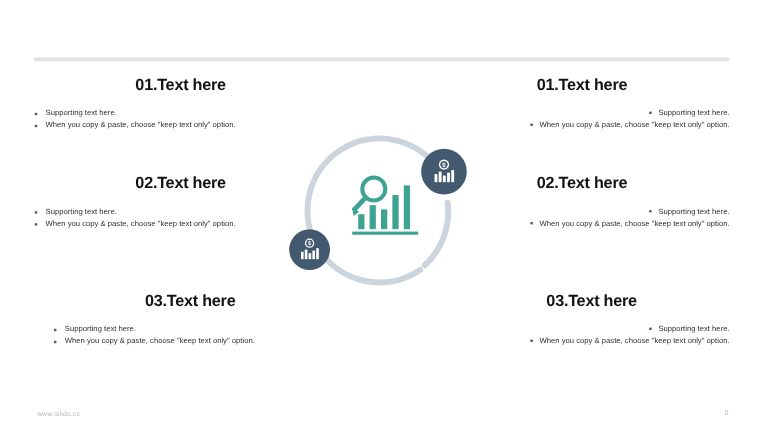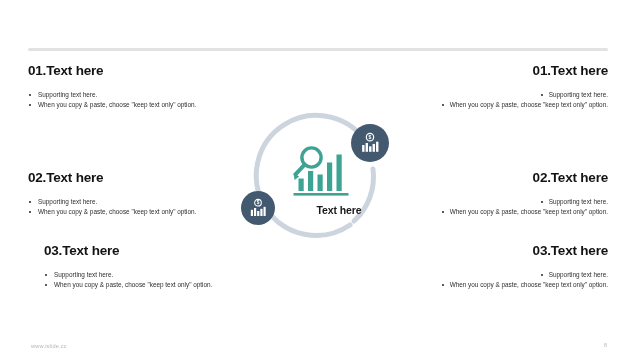--- a/index.html
+++ b/index.html
@@ -16,41 +16,41 @@
     background:#e2e2e2;border-radius:2px;
   }
 
   
   .col{position:absolute;top:56px;width:245px;}
   .col-left{left:28px;text-align:left;}
   .col-right{left:362px;width:246px;text-align:right;}
 
   .heading{
     font-size:13.5px;font-weight:bold;color:#131313;
-    letter-spacing:-0.2px;line-height:1.1;margin:0;
+    letter-spacing:-0.2px;line-height:1.1;margin:0;text-align:center;
   }
   .bullets{list-style:none;margin:0;padding:0;}
   .bullets li{
     font-size:6.4px;color:#2f2f2f;line-height:1.55;
     margin:0;padding:0;white-space:nowrap;
   }
   .col-left .bullets li{padding-left:10px;position:relative;}
   .col-left .bullets li:before{
     content:"";position:absolute;left:1px;top:4.2px;
     width:2px;height:2px;background:#5a5a5a;
   }
   .col-right .bullets li{padding-right:0;position:relative;display:block;}
   .col-right .bullets li .bdot{
     display:inline-block;width:2px;height:2px;background:#5a5a5a;
     vertical-align:middle;margin-right:6px;margin-bottom:1px;
   }
 
   
   .g1{position:absolute;top:8px;left:0;right:0;}
-  .g2{position:absolute;top:90px;left:0;right:0;margin-top:25px;}
+  .g2{position:absolute;top:90px;left:0;right:0;}
   .g3{position:absolute;top:188px;left:16px;right:0;}
   .col-left .g1,.col-left .g2,.col-left .g3{text-align:left;}
   .col-right .g1,.col-right .g2,.col-right .g3{text-align:right;}
   .gap{height:11px;}
 
   
   .center{
     position:absolute;left:243px;top:112px;width:150px;height:142px;
   }
   .ring{position:absolute;left:0;top:0;width:150px;height:142px;}
@@ -193,23 +193,20 @@
 
       <rect x="8.5" y="53.0" width="55.0" height="2.6" fill="#3da392"></rect>
 
       <circle cx="26.5" cy="17.5" r="9.6" fill="none" stroke="#3da392" stroke-width="3.4"></circle>
 
       <line x1="19.6" y1="24.6" x2="10.5" y2="34.4" stroke="#3da392" stroke-width="4.0" stroke-linecap="round"></line>
 
       <path d="M 8.5 33.0 L 14.2 36.5 L 9.6 40.0 Z" fill="#3da392"></path>
     </svg>
 
-    <div class="center-label">
-      <span class="center-label-inner">Text here</span>
-    </div>
 
   </div>
 
   <div class="footer-rule"></div>
   <div class="footer-left">www.islide.cc</div>
   <div class="footer-right">8</div>
 
 </div>
 
 </body></html>

